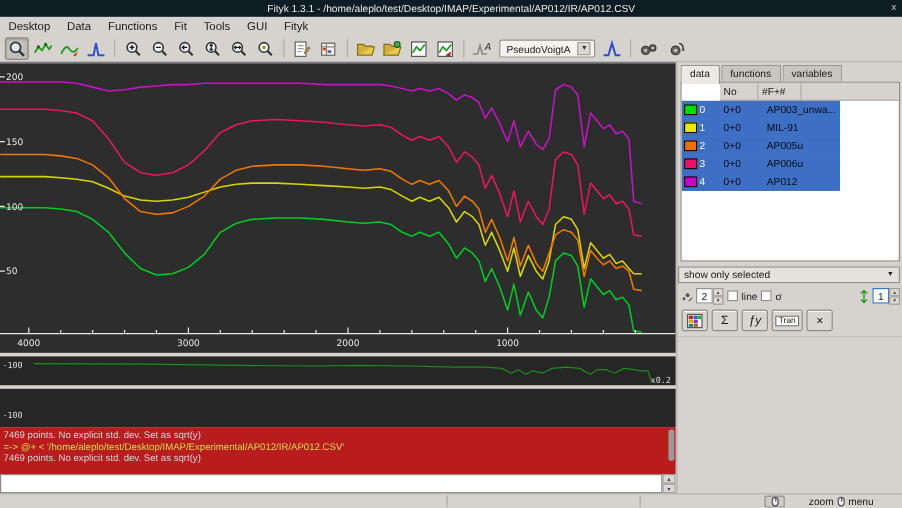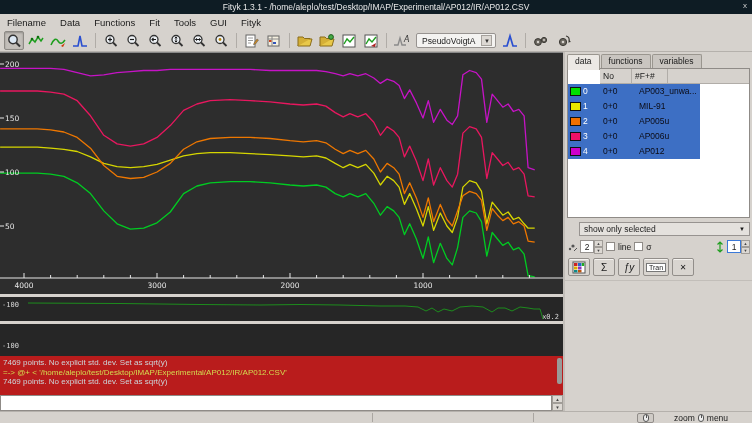--- a/index.html
+++ b/index.html
@@ -58,21 +58,21 @@
   .dlist { background:#fff; border:1px solid #8f8b87; margin:0 2px; height:150px; font-size:8.5px; overflow:hidden; }
   .dhead { display:flex; background:#d6d2cd; border-bottom:1px solid #b1ada8; height:15px; align-items:center;margin-left:32px; }
   .dhead div { padding-left:3px; border-right:1px solid #b1ada8; height:15px; line-height:15px; }
   .c-no { width:32px; } .c-nf { width:36px; } .c-name { flex:1; border-right:none !important; }
   .drow { display:flex; background:#3d6fc4; height:15px; align-items:center; color:#0b0b14; border-bottom:1px solid #3d6fc4; width:132px; }
   .drow .sw { width:11px; height:9px; border:1px solid #111; margin:0 2px 0 2px; flex:none; }
   .drow .no { width:17px; color:#fff; }
   .drow .nf { width:36px; padding-left:3px; }
   .drow .nm { flex:1; padding-left:3px; white-space:nowrap; overflow:hidden; }
   .infobox { background:#fff; border:1px solid #8f8b87; margin:4px 2px 0 2px; height:46px; font-size:8px; line-height:10.5px; padding:1px 3px; }
-  .filterdd { margin:4px 2px 0 14px; height:14px; background:#e4e1dd; border:1px solid #979390; display:flex; align-items:center; justify-content:space-between; padding:0 4px; font-size:8.5px; }
+  .filterdd { margin:4px 2px 0 0; height:14px; background:#e4e1dd; border:1px solid #979390; display:flex; align-items:center; justify-content:space-between; padding:0 4px; font-size:8.5px; }
   .ctlrow { display:flex; align-items:center; margin:3px 2px 0 2px; height:15px; gap:3px; font-size:8.5px; }
   .spinbox { display:flex; height:13px; }
   .spinbox .val { width:14px; background:#fff; border:1px solid #979390; text-align:center; line-height:12px; }
   .spinbox.focus .val { border:1px solid #3b79d8; }
   .spinbox .arrows { width:9px; display:flex; flex-direction:column; }
   .spinbox .arrows div { flex:1; background:#dcd8d3; border:1px solid #a19d98; font-size:4px; text-align:center; color:#444; line-height:5px; }
   .chk { width:9px; height:9px; background:#fff; border:1px solid #8f8b87; display:inline-block; }
   .btnrow { display:flex; gap:3px; margin:4px 0 0 3px; }
   .pbtn { min-width:22px; height:18px; background:#d9d5d0; border:1px solid #928e8a; border-radius:2px; box-shadow:0 1px 0 #f5f3f0 inset; display:flex; align-items:center; justify-content:center; font-size:10px; padding:0 2px; }
   .pbtn.small { font-size:7px; }
@@ -84,21 +84,21 @@
 <body>
 
 <div class="window">
 
   <div class="titlebar">
     <span>Fityk 1.3.1 - /home/aleplo/test/Desktop/IMAP/Experimental/AP012/IR/AP012.CSV</span>
     <span class="close">x</span>
   </div>
 
   <div class="menubar" id="menubar">
-      <span>Filename</span>
+      <span>Desktop</span>
       <span>Data</span>
       <span>Functions</span>
       <span>Fit</span>
       <span>Tools</span>
       <span>GUI</span>
       <span>Fityk</span>
     </div>
 
   <div class="toolbar">
     <div class="tbtn pressed">

